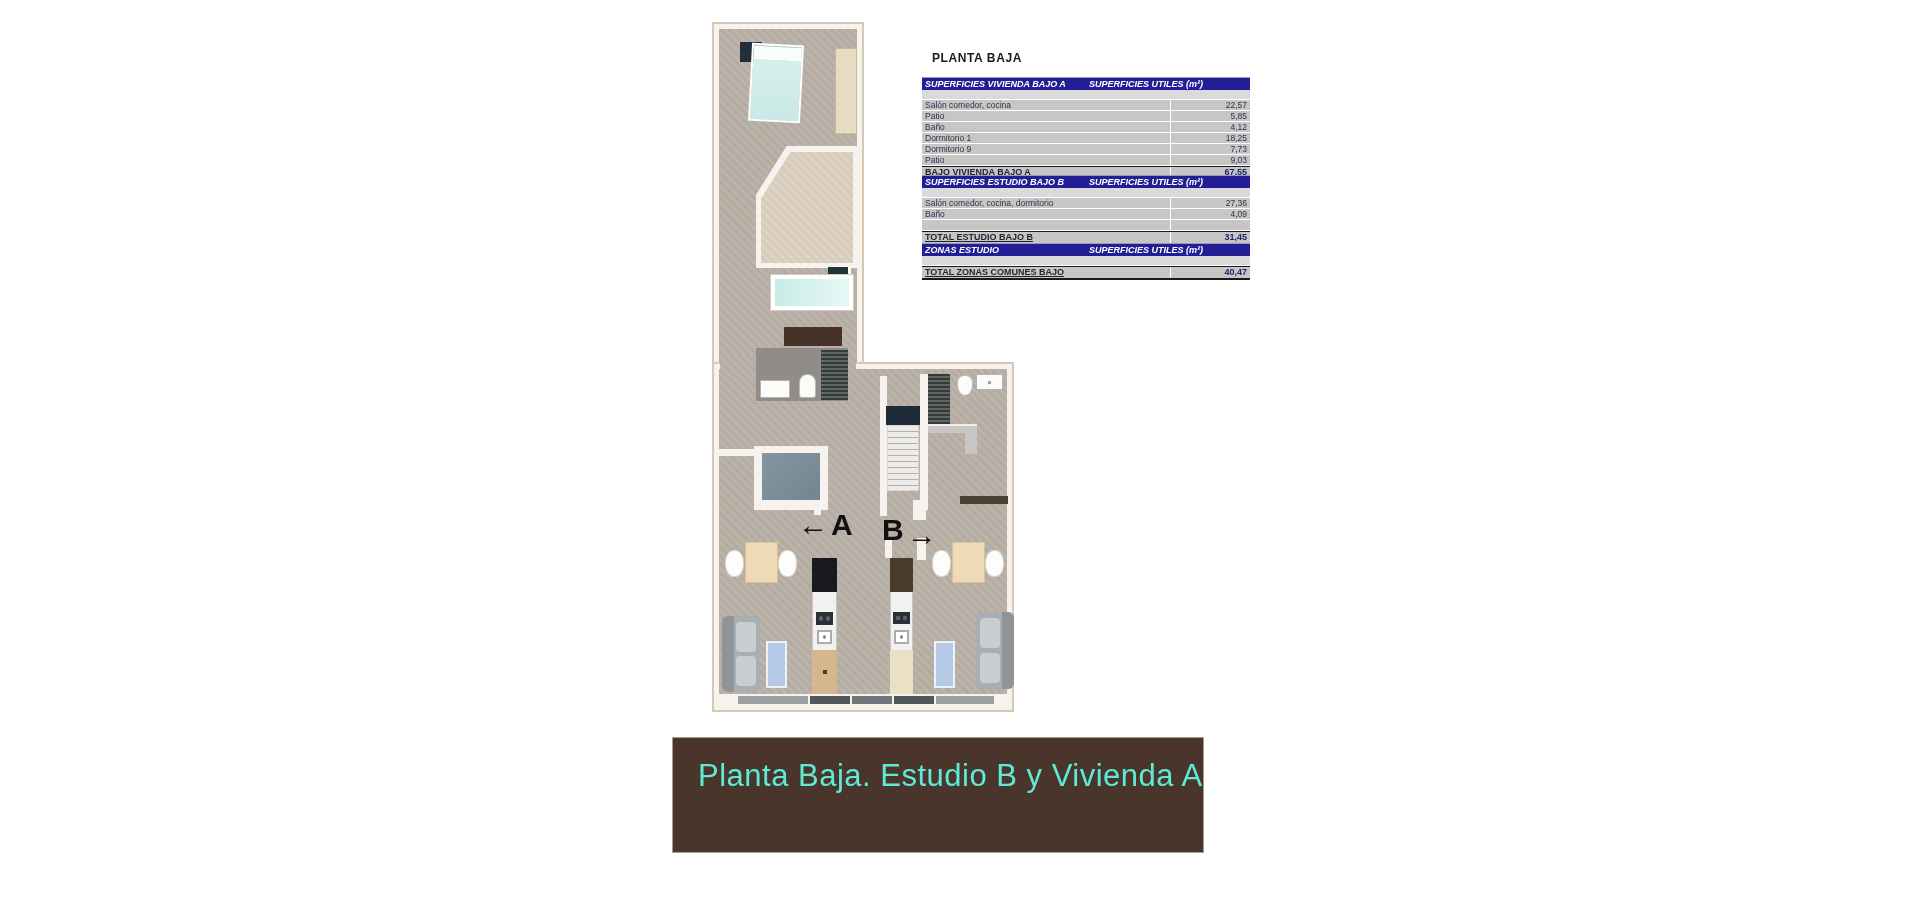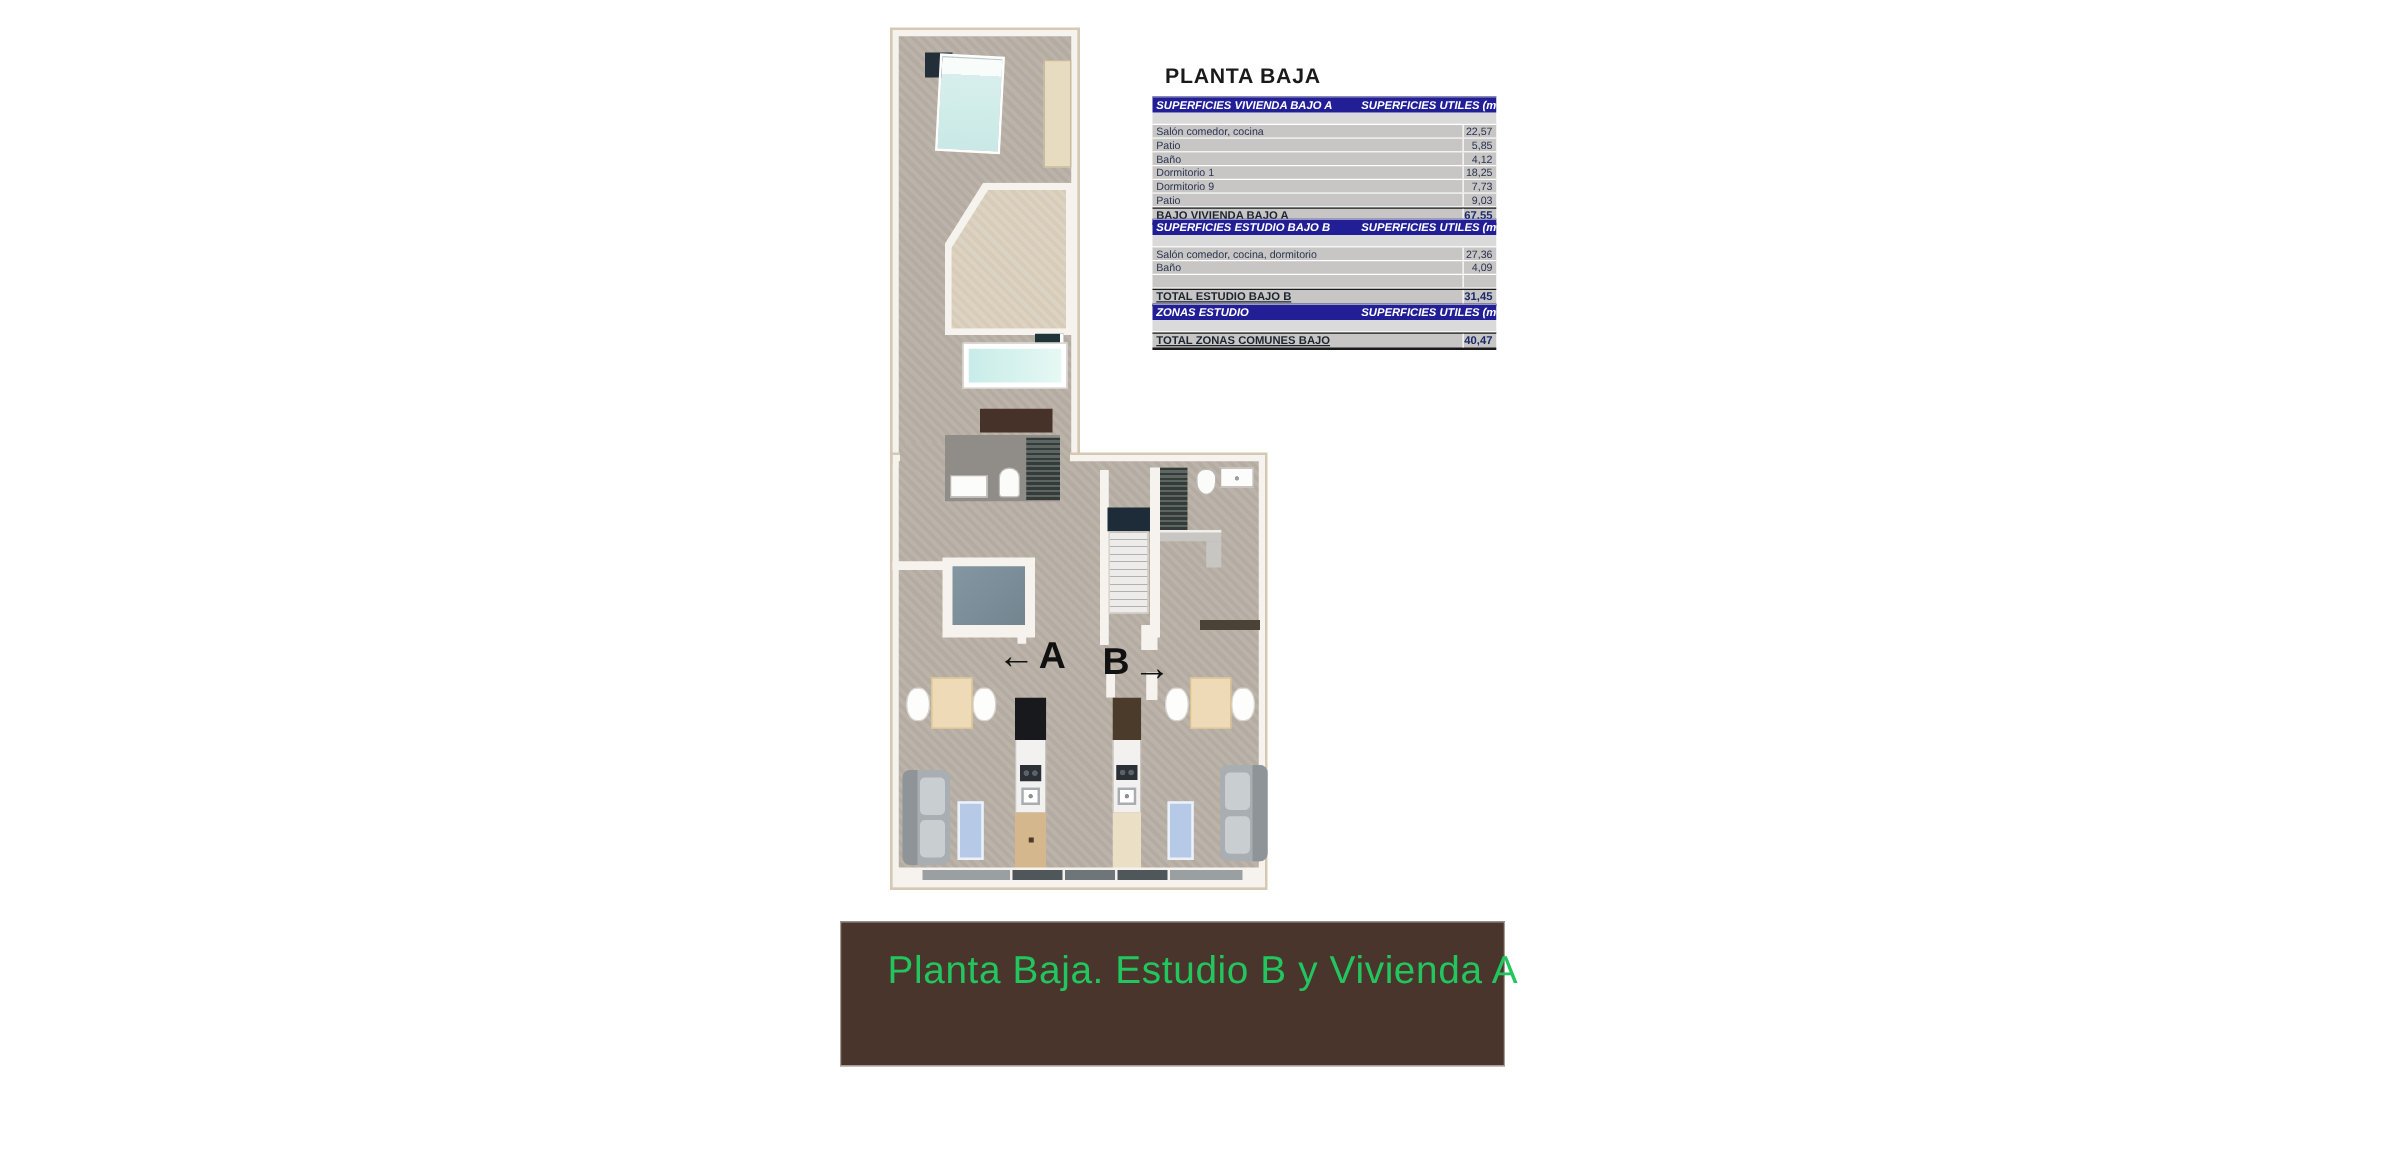--- a/index.html
+++ b/index.html
@@ -1,39 +1,39 @@
 <!DOCTYPE html>
 <html><head>
 <meta charset="utf-8">
 <style>
   html,body{margin:0;padding:0;background:#ffffff;width:1920px;height:920px;overflow:hidden;
             font-family:"Liberation Sans", sans-serif;}
   .abs{position:absolute;}
 
   
-  #plan-title{left:932px;top:51px;font-size:17px;font-weight:bold;color:#1a1a1a;letter-spacing:.6px;}
-  .area-table{left:922px;width:275px;}
+  #plan-title{left:932px;top:51px;font-size:12px;font-weight:bold;color:#1a1a1a;letter-spacing:.6px;}
+  .area-table{left:922px;width:328px;}
   #table-1{top:77px;} #table-2{top:175px;} #table-3{top:243px;}
   .t-head{position:relative;height:12px;background:#221f96;color:#ffffff;
           font-size:9px;font-style:italic;font-weight:bold;line-height:12px;
           border-top:1px solid #9a9ac0;}
   .t-head .h-left{position:absolute;left:3px;top:0;white-space:nowrap;}
   .t-head .h-right{position:absolute;left:167px;top:0;white-space:nowrap;}
   .t-gap{height:9px;background:#dadada;border-bottom:1px solid #ffffff;}
   .t-row{display:flex;height:10px;background:#c7c6c4;border-bottom:1px solid #ffffff;}
   .t-cell{font-size:8.5px;line-height:10px;color:#2a3350;white-space:nowrap;overflow:hidden;}
   .t-label{width:245px;padding-left:3px;border-right:1px solid #ffffff;}
   .t-value{flex:1;text-align:right;padding-right:3px;}
   .t-total{display:flex;height:11px;background:#c7c6c4;border-top:1px solid #1a1a1a;border-bottom:2px solid #1a1a1a;}
   .t-total .tl{width:245px;padding-left:3px;font-size:9px;line-height:11px;font-weight:bold;color:#1c2430;border-right:1px solid #ffffff;text-decoration:underline;}
   .t-total .tv{flex:1;text-align:right;padding-right:3px;font-size:9px;line-height:11px;font-weight:bold;color:#1b2a6b;}
 
   
   #banner{left:672px;top:737px;width:532px;height:116px;background:#4a352c;border:1px solid #a59c94;box-sizing:border-box;}
-  #banner-text{left:25px;top:20px;font-size:31px;color:#22c55e;letter-spacing:.5px;white-space:nowrap;margin-left:12px;}
+  #banner-text{left:25px;top:20px;font-size:31px;color:#5eead4;letter-spacing:.5px;white-space:nowrap;}
 
   
   #plan{left:714px;top:24px;width:300px;height:686px;}
   .shell{box-sizing:border-box;background:#b8afa5;border:5px solid #f6f3ee;outline:2px solid #d6c9b3;
          background-image:repeating-linear-gradient(45deg, rgba(255,255,255,.05) 0 3px, rgba(0,0,0,.025) 3px 6px);}
   #wing{left:0;top:0;width:148px;height:346px;}
   #main-block{left:0;top:340px;width:298px;height:346px;}
   #seam{left:6px;top:330px;width:136px;height:22px;background:#b8afa5;
         background-image:repeating-linear-gradient(45deg, rgba(255,255,255,.05) 0 3px, rgba(0,0,0,.025) 3px 6px);}
   .wallpiece{background:#f6f3ee;}

